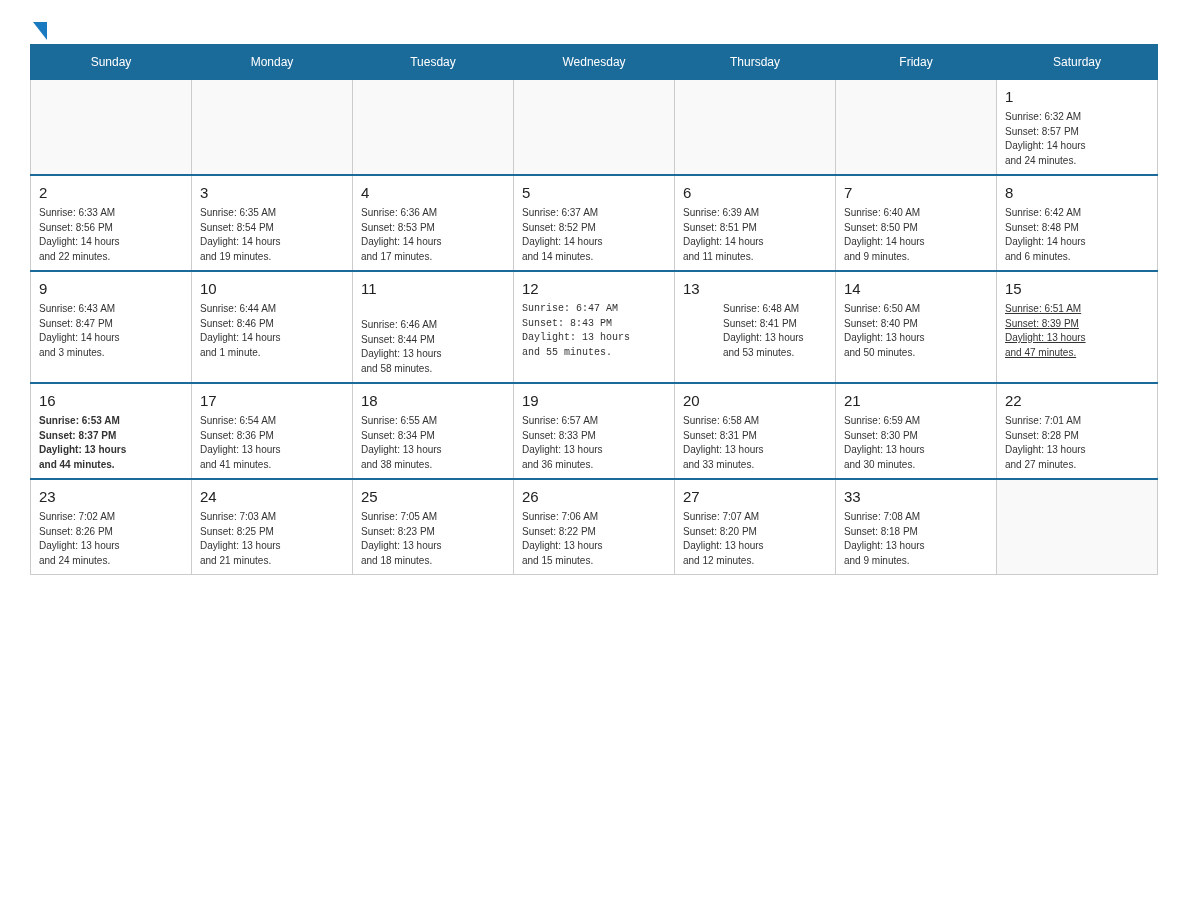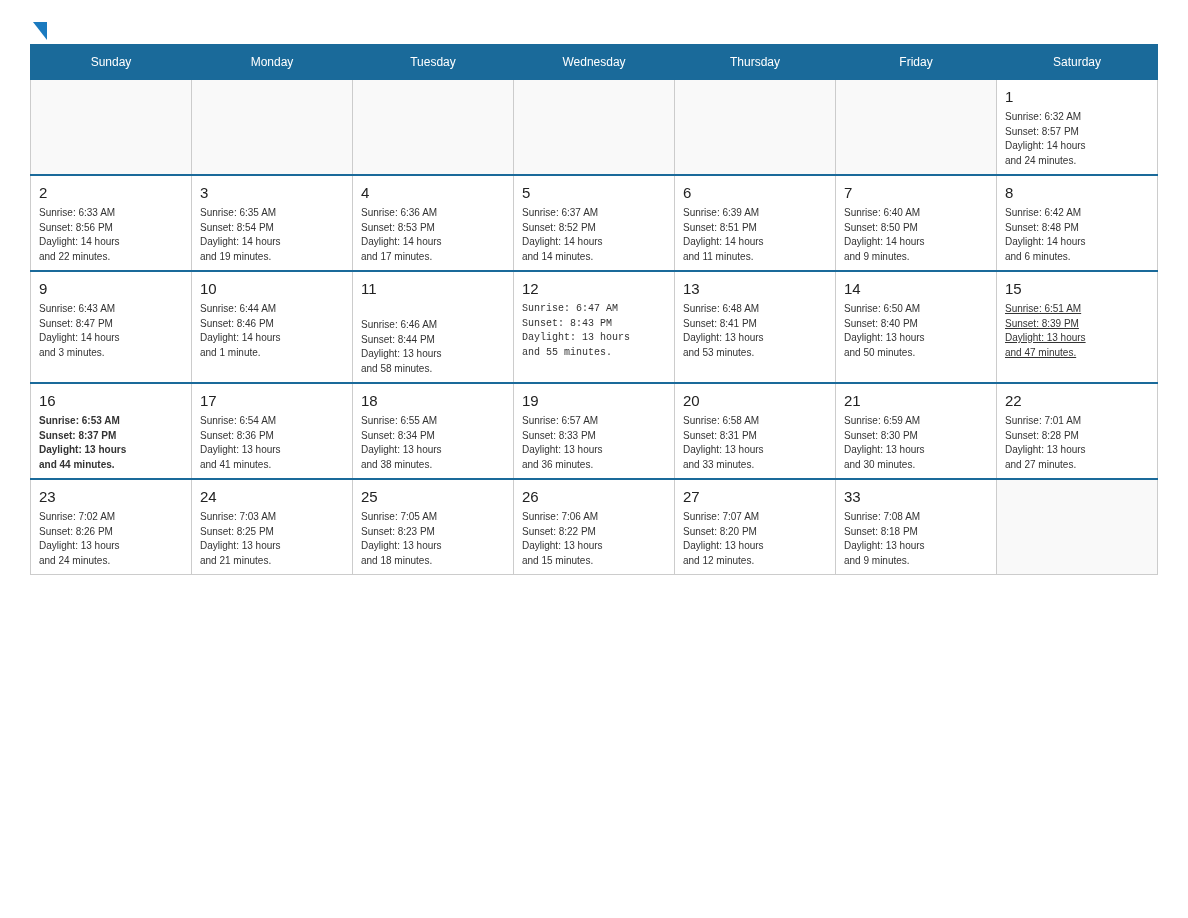--- a/index.html
+++ b/index.html
@@ -219,21 +219,21 @@
         </td>
         <td>
           <div class="day-num">12</div>
           <div class="day-info" style="white-space: pre-line; font-family: Liberation Mono, monospace;">Sunrise: 6:47 AM
 Sunset: 8:43 PM
 Daylight: 13 hours
 and 55 minutes.</div>
         </td>
         <td>
           <div class="day-num">13</div>
-          <div class="day-info" style="white-space: pre-line;">Sunrise: 6:48 AM
+          <div class="day-info" style="white-space: pre-line; margin-left: 40px;">Sunrise: 6:48 AM
 Sunset: 8:41 PM
 Daylight: 13 hours
 and 53 minutes.</div>
         </td>
         <td>
           <div class="day-num">14</div>
           <div class="day-info" style="white-space: pre-line;">Sunrise: 6:50 AM
 Sunset: 8:40 PM
 Daylight: 13 hours
 and 50 minutes.</div>

